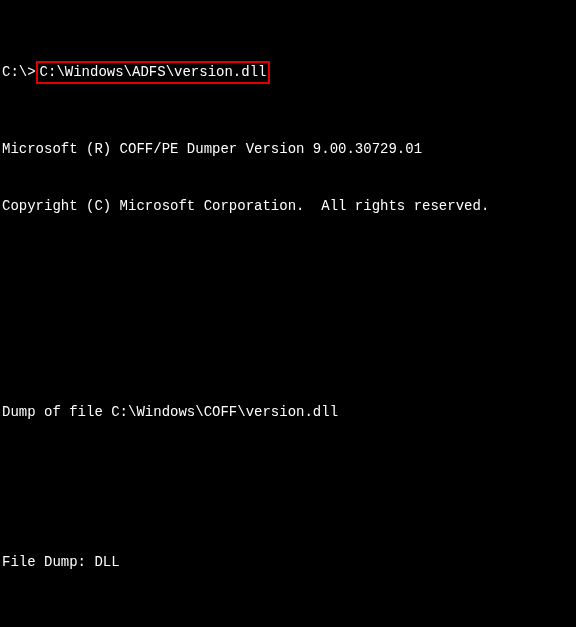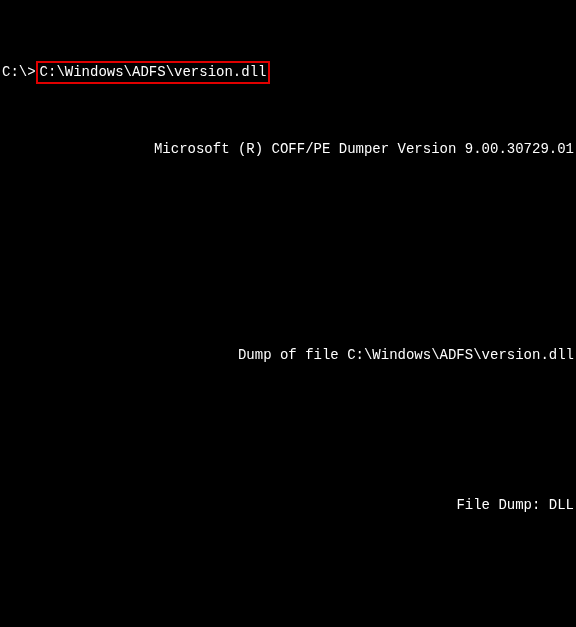--- a/index.html
+++ b/index.html
@@ -21,39 +21,39 @@
     flex-wrap: nowrap;
     align-items: center;
   }
   .highlight-box {
     border: 2px solid #e00000;
     padding: 0 2px;
     display: inline-block;
   }
   .row {
     display: block;
-    text-align: right;
   }
   .blank { height: 18px; }
 </style>
 </head>
 <body>
 
 <div class="terminal">
 
   <div class="prompt-line">
     <span>C:\&gt;</span><span class="highlight-box">C:\Windows\ADFS\version.dll</span>
   </div>
 
   <div class="row">Microsoft (R) COFF/PE Dumper Version 9.00.30729.01</div>
+  <div class="row">Copyright (C) Microsoft Corporation.  All rights reserved.</div>
 
   <div class="blank"></div>
   <div class="blank"></div>
 
-  <div class="row">Dump of file C:\Windows\ADFS\version.dll</div>
+  <div class="row">Dump of file C:\Windows\COFF\version.dll</div>
 
   <div class="blank"></div>
 
   <div class="row">File Dump: DLL</div>
 
   
 
   
 
   

